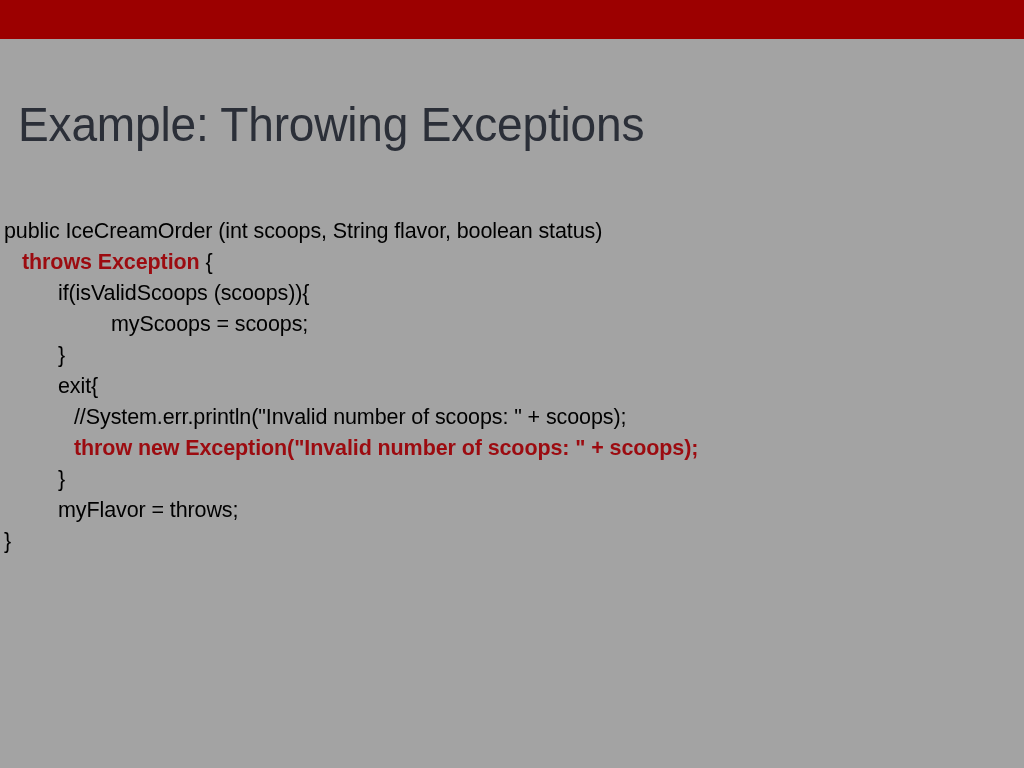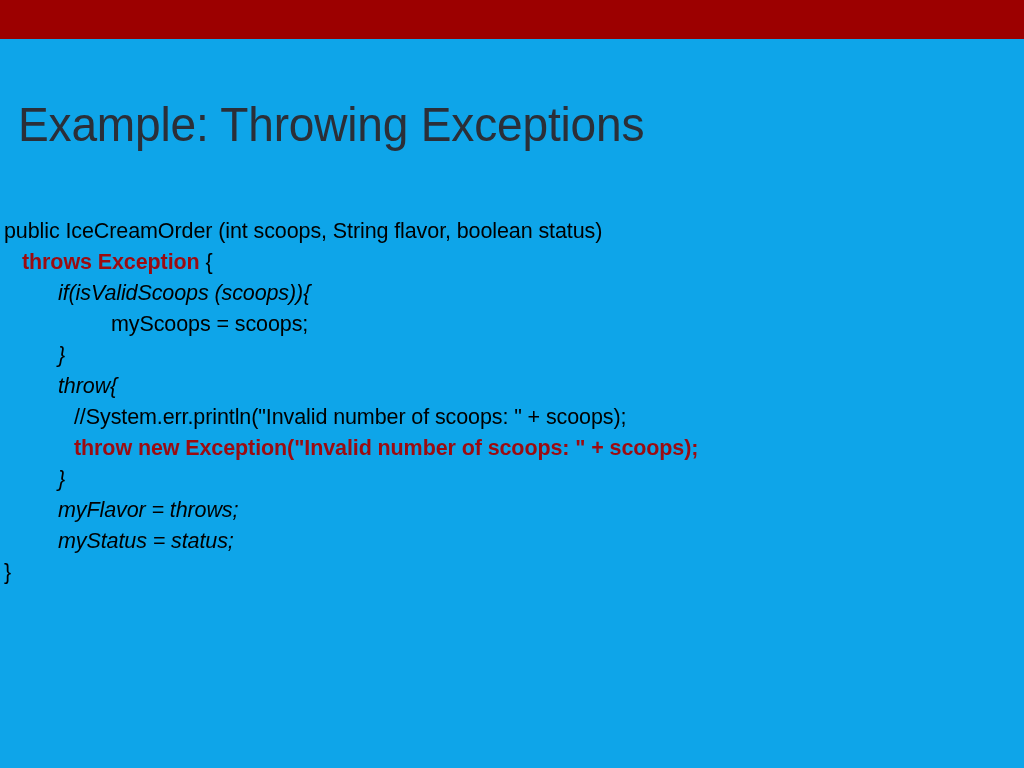--- a/index.html
+++ b/index.html
@@ -84,41 +84,40 @@
   }
 
   .tok-throw {
     color: #9c0b10;
     font-weight: bold;
   }
 
   
   .ind-0 { padding-left: 4px; }
   .ind-1 { padding-left: 22px; }
-  .ind-2 { padding-left: 58px; font-style: italic; }
+  .ind-2 { padding-left: 58px; }
   .ind-3 { padding-left: 74px; }
   .ind-4 { padding-left: 111px; }
 </style>
 </head>
 <body>
 
-<div id="slide" style="background: #0ea5e9;">
+<div id="slide" style="background: #a3a3a3;">
 
   <div id="header-bar" style="background: rgb(156, 0, 0);"></div>
 
   <h1 id="slide-title" style="color: rgb(43, 47, 56);">Example: Throwing Exceptions</h1>
 
   <div id="code-block">
       <div class="code-line ind-0"><span class="tok-plain">public IceCreamOrder (int scoops, String flavor, boolean status)</span></div>
       <div class="code-line ind-1"><span class="tok-keyword" style="color: rgb(156, 11, 16);">throws Exception</span><span class="tok-plain"> {</span></div>
       <div class="code-line ind-2"><span class="tok-plain">if(isValidScoops (scoops)){</span></div>
       <div class="code-line ind-4"><span class="tok-plain">myScoops = scoops;</span></div>
       <div class="code-line ind-2"><span class="tok-plain">}</span></div>
-      <div class="code-line ind-2"><span class="tok-plain">throw{</span></div>
+      <div class="code-line ind-2"><span class="tok-plain">exit{</span></div>
       <div class="code-line ind-3"><span class="tok-plain">//System.err.println("Invalid number of scoops: " + scoops);</span></div>
       <div class="code-line ind-3"><span class="tok-throw" style="color: rgb(156, 11, 16);">throw new Exception("Invalid number of scoops: " + scoops);</span></div>
       <div class="code-line ind-2"><span class="tok-plain">}</span></div>
       <div class="code-line ind-2"><span class="tok-plain">myFlavor = throws;</span></div>
-      <div class="code-line ind-2"><span class="tok-plain">myStatus = status;</span></div>
       <div class="code-line ind-0"><span class="tok-plain">}</span></div>
     </div>
 
 </div>
 
 </body></html>

